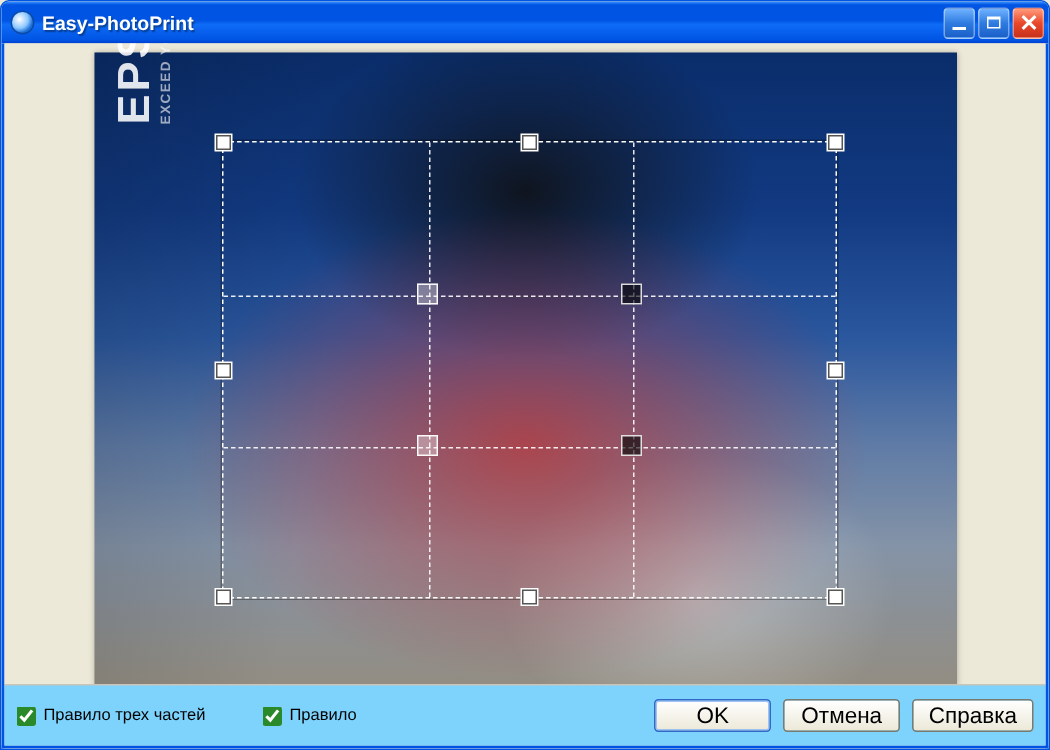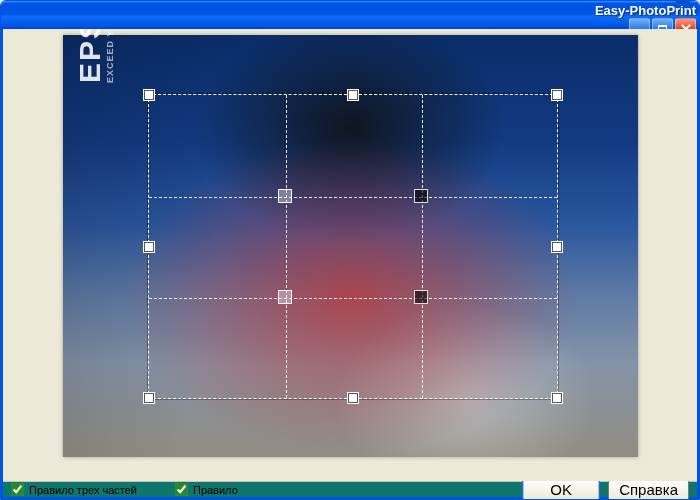--- a/index.html
+++ b/index.html
@@ -18,26 +18,25 @@
     background: #ece9d8;
     display: flex;
     flex-direction: column;
     border-radius: 6px 6px 0 0;
     overflow: hidden;
   }
   .titlebar {
     height: 28px;
     background: linear-gradient(to bottom, #3a95ff 0%, #0054e3 8%, #0054e3 45%, #0f6cf7 55%, #0054e3 92%, #003ccf 100%);
     display: flex;
-    align-items: flex-end;
+    align-items: center;
     padding: 0 3px 0 6px;
     color: #fff;
     font-weight: bold;
     font-size: 13px;
-    flex-direction: column;
   }
   .titlebar .app-icon {
     width: 16px; height: 16px;
     margin-right: 5px;
     background: radial-gradient(circle at 35% 35%, #fff, #8ec8ff 45%, #1b6dd6 70%);
     border-radius: 50%;
     border: 1px solid #0a4aa8;
   }
   .titlebar .title-text { flex: 1; text-shadow: 1px 1px 1px rgba(0,0,0,.4); }
   .win-btns { display: flex; gap: 2px; }
@@ -140,23 +139,23 @@
   }
   .isect {
     position:absolute; width:14px; height:14px;
     border:1px solid rgba(255,255,255,.95);
     background: rgba(0,0,0,.05);
   }
   .isect.dark { background: rgba(0,0,0,.6); border-color: rgba(255,255,255,.85);}
   .isect.light { background: rgba(255,255,255,.35);}
 
   .footer {
-    height: 16px;
+    height: 41px;
     border-top: 1px solid #c9c5b8;
-    background: #0f766e;
+    background: #7dd3fc;
     display: flex;
     align-items: center;
     padding: 0 8px;
     gap: 8px;
   }
   .chk { display:flex; align-items:center; gap:5px; margin-right: 30px;}
   .chk input { accent-color: #2a8a2a; width:13px;height:13px;}
   .spacer { flex:1; }
   .btn {
     min-width: 78px;
@@ -227,16 +226,17 @@
       <label class="chk">
         <input type="checkbox" id="chk-thirds" checked="" style="">
         <span>Правило трех частей</span>
       </label>
       <label class="chk">
         <input type="checkbox" id="chk-crop" checked="" style="">
         <span>Правило</span>
       </label>
       <div class="spacer"></div>
       <button class="btn default">OK</button>
+      <button class="btn">Отмена</button>
       <button class="btn">Справка</button>
     </div>
   </div>
 </div>
 
 </body></html>

